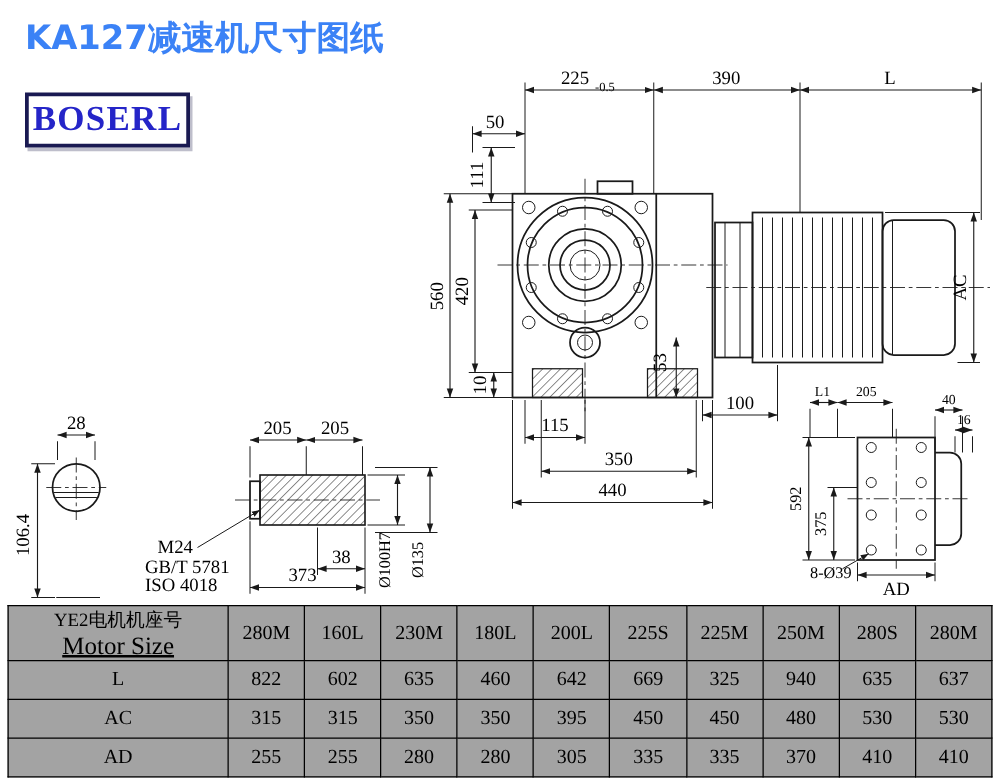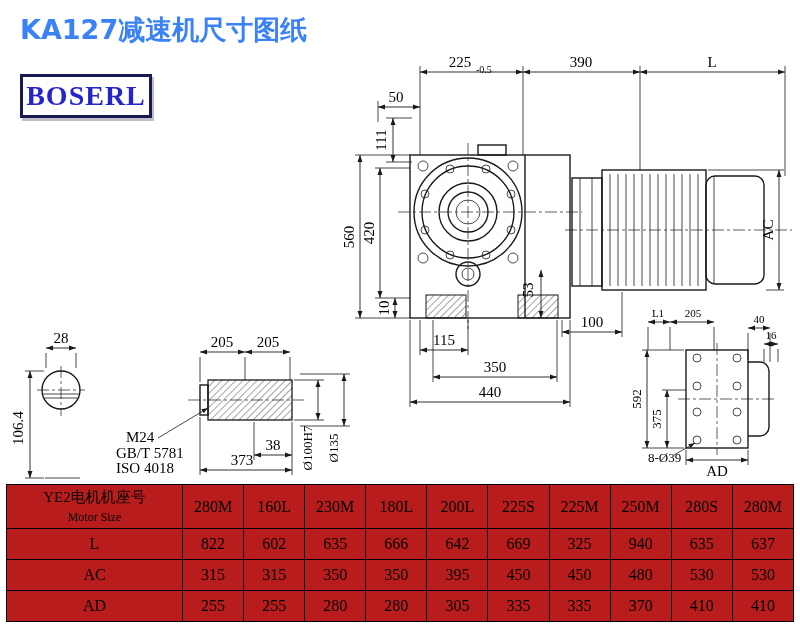--- a/index.html
+++ b/index.html
@@ -11,27 +11,27 @@
   
   .o { fill:none; stroke:#1a1a1a; stroke-width:1.4; }
   .t { fill:none; stroke:#1a1a1a; stroke-width:0.8; }
   .d { fill:none; stroke:#1a1a1a; stroke-width:0.9; }
   .cl { fill:none; stroke:#1a1a1a; stroke-width:0.7; stroke-dasharray:12 3 3 3; }
   svg text { font-family:"Liberation Serif", serif; font-size:15px; fill:#000; }
   svg text.sm { font-size:11px; }
   svg text.xs { font-size:10px; }
   svg text.md { font-size:13px; }
   
-  table.dims { position:absolute; left:6px; top:484px; width:788px; border-collapse:collapse; table-layout:fixed; font-size:16px; z-index:2; background:#b91c1c; }
+  table.dims { position:absolute; left:6px; top:484px; width:788px; border-collapse:collapse; table-layout:fixed; font-size:16px; z-index:2; background:#a3a3a3; }
   .dims col.c0 { width:176px; }
   .dims th, .dims td { border:1px solid #000; text-align:center; vertical-align:middle; font-weight:normal; color:#000; padding:0; }
   .dims tr.hdr { height:44px; }
   .dims tr.row { height:31px; }
   .hdr-cn { font-size:15px; line-height:20px; }
-  .hdr-en { font-size:12px; line-height:20px; }
+  .hdr-en { font-size:20px; line-height:20px; text-decoration:underline; }
 </style>
 </head>
 <body>
 
 <div class="title">KA127减速机尺寸图纸</div>
 
 <div class="logo">
   <span>BOSERL</span>
 </div>
 
@@ -301,21 +301,21 @@
       <th>225M</th>
       <th>250M</th>
       <th>280S</th>
       <th>280M</th>
     </tr>
     <tr class="row">
       <th>L</th>
       <td>822</td>
       <td>602</td>
       <td>635</td>
-      <td>666</td>
+      <td>460</td>
       <td>642</td>
       <td>669</td>
       <td>325</td>
       <td>940</td>
       <td>635</td>
       <td>637</td>
     </tr>
     <tr class="row">
       <th>AC</th>
       <td>315</td>

